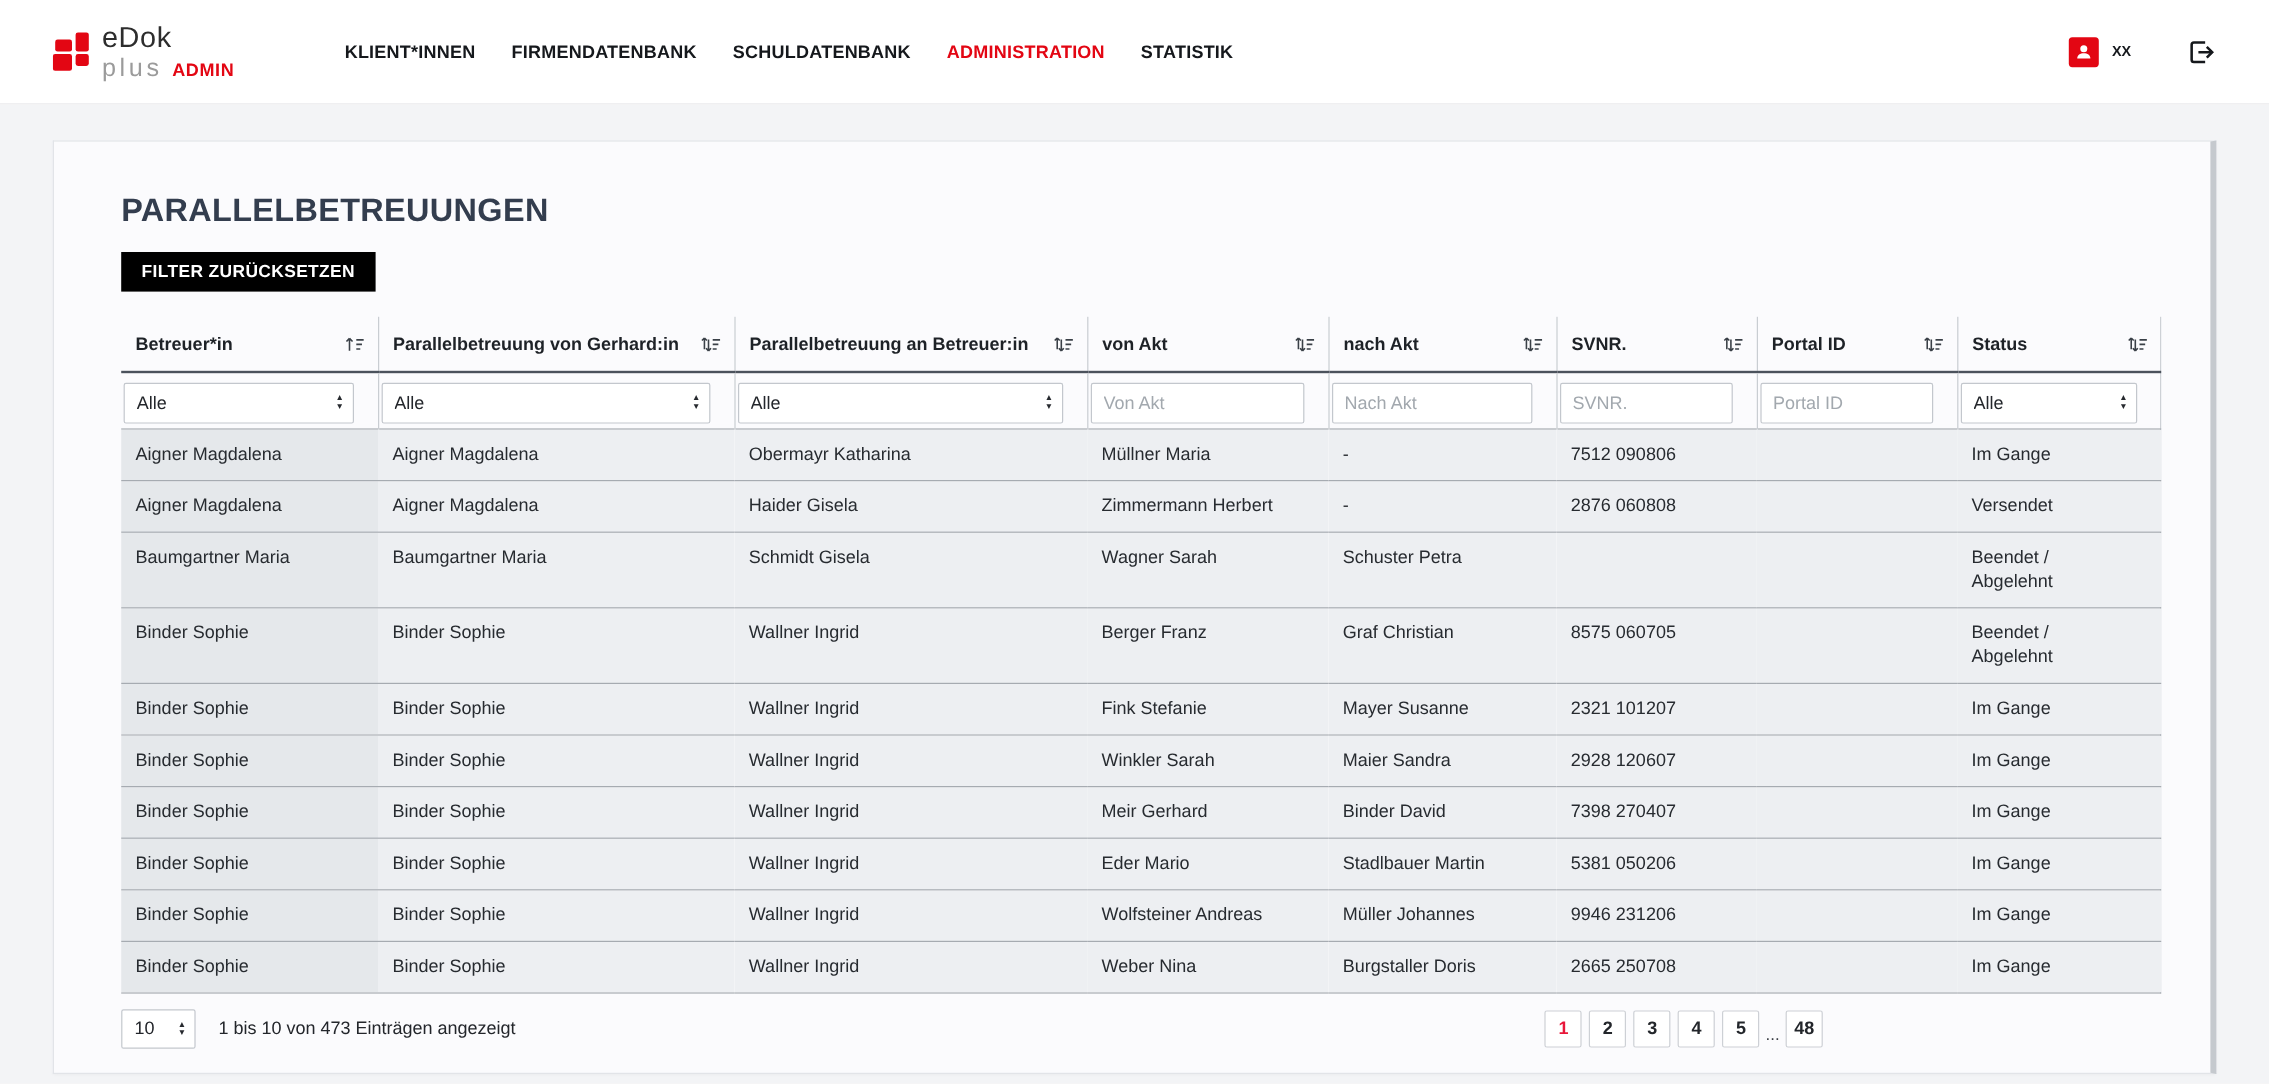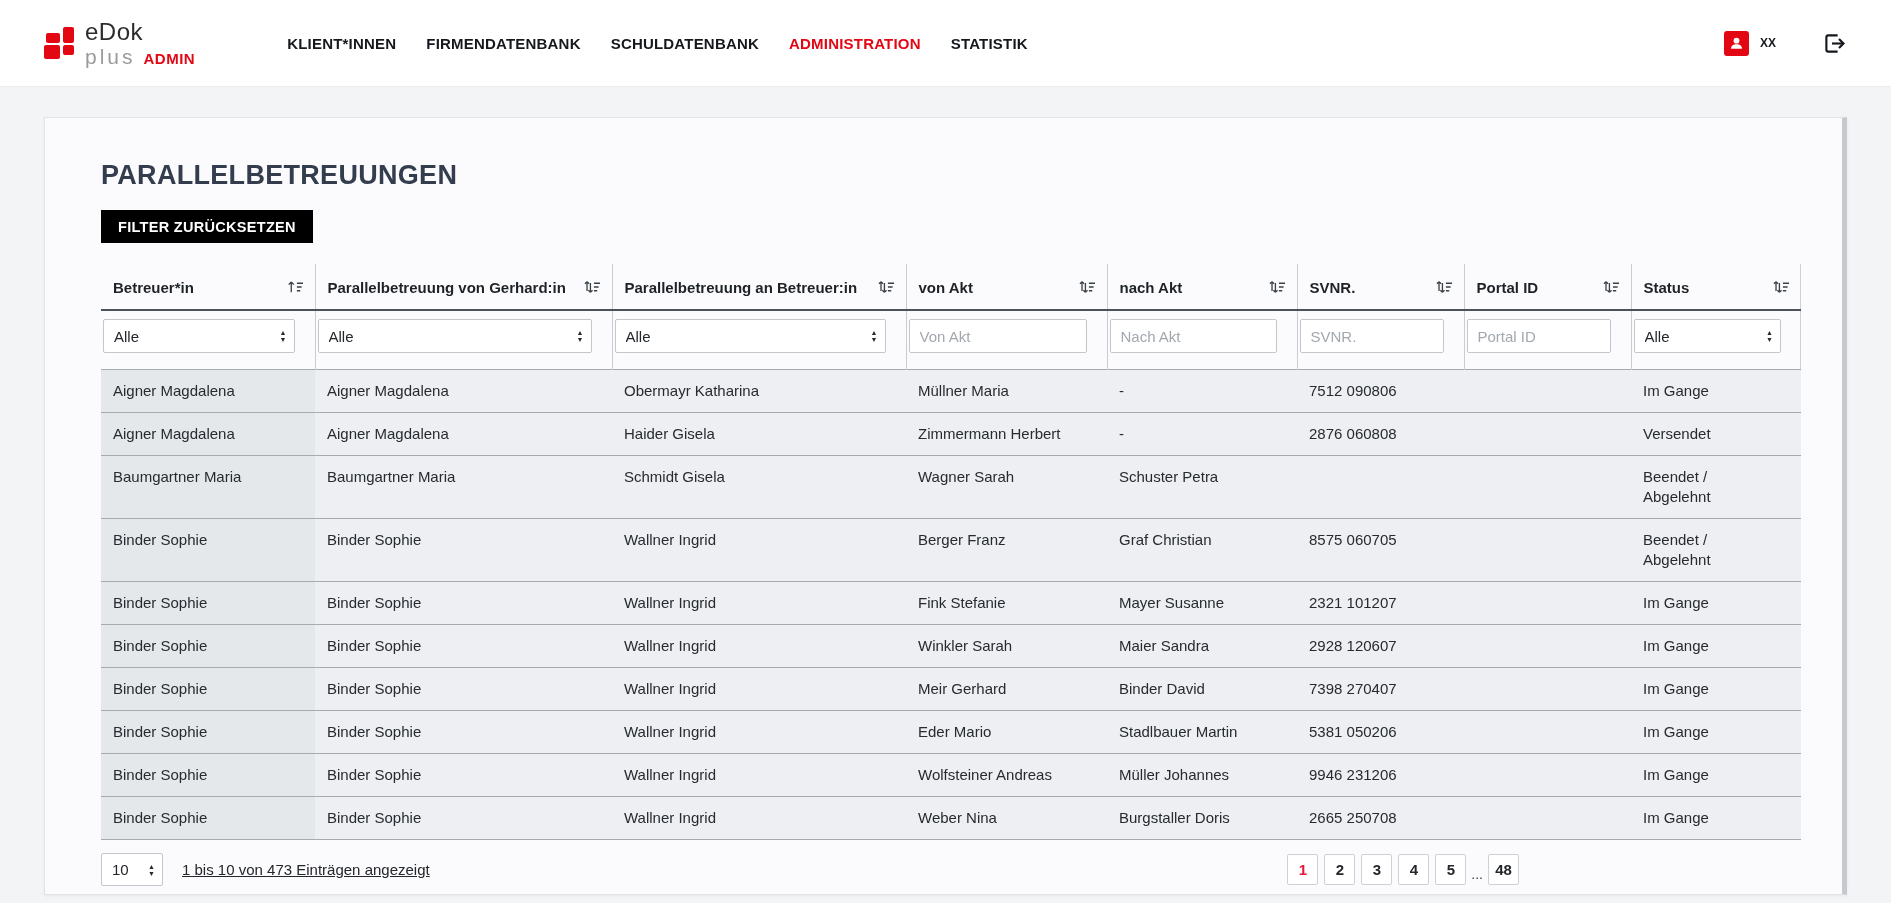--- a/index.html
+++ b/index.html
@@ -41,21 +41,21 @@
   table.data-table { width:1700px; table-layout:fixed; border-collapse:collapse;
     font-size:15px; color:#272b30; }
   .col0{width:214px;} .col1{width:297px;} .col2{width:294px;} .col3{width:201px;}
   .col4{width:190px;} .col5{width:167px;} .col6{width:167px;} .col7{width:170px;}
   thead th { position:relative; text-align:left; font-size:15px; font-weight:700;
     color:#1e2227; padding:15px 30px 13px 12px; border-bottom:2px solid #4b525c;
     cursor:pointer; white-space:nowrap; overflow:hidden; }
   thead th + th { border-left:1px solid #c9cdd2; }
   .sort-icon { position:absolute; right:11px; top:50%; transform:translateY(-50%);
     display:flex; }
-  tr.filter-row td { padding:8px 20px 16px 2px; }
+  tr.filter-row td { padding:8px 20px 4px 2px; }
   tr.filter-row td + td { border-left:1px solid #c9cdd2; }
   .sel-wrap { position:relative; }
   select { width:100%; height:34px; appearance:none; -webkit-appearance:none;
     background:#ffffff; border:1px solid #c3c7cd; border-radius:2px;
     font-family:inherit; font-size:15px; color:#23262b; padding:0 24px 0 10px; }
   .sel-arrows { position:absolute; right:8px; top:50%; transform:translateY(-50%);
     display:flex; flex-direction:column; gap:1px; pointer-events:none; }
   .sel-arrows i { font-style:normal; font-size:7px; line-height:6px; color:#26292e; }
   tr.filter-row input { width:100%; height:34px; background:#ffffff;
     border:1px solid #c3c7cd; border-radius:2px; font-family:inherit;
@@ -66,21 +66,21 @@
   tbody td:first-child { background:#e5e8eb; }
   tbody td.col7 { padding-right:28px; }
   tbody tr { border-top:1px solid #a6abb1; }
   tbody tr:last-child { border-bottom:1px solid #a6abb1; }
   tbody tr { cursor:pointer; }
 
   
   .pager { margin-top:13px; width:1418px; display:flex; align-items:center; }
   .page-size-wrap { width:62px; }
   .page-size-wrap select { height:33px; padding:0 20px 0 10px; }
-  .pager-info { margin-left:19px; font-size:15px; color:#23262b;text-decoration:underline; }
+  .pager-info { margin-left:19px; font-size:15px; color:#23262b; }
   .pages { margin-left:auto; display:flex; align-items:center; gap:6px; }
   .page-btn { width:31px; height:31px; background:#ffffff; border:1px solid #cdd0d5;
     border-radius:2px; font-family:inherit; font-size:15px; font-weight:700;
     color:#23262b; cursor:pointer; display:flex; align-items:center;
     justify-content:center; }
   .page-btn.active { color:#e8173a; }
   .page-ellipsis { font-size:14px; color:#3a3e44; align-self:flex-end;
     line-height:22px; margin:0 -1px; }
 </style>
 </head>

